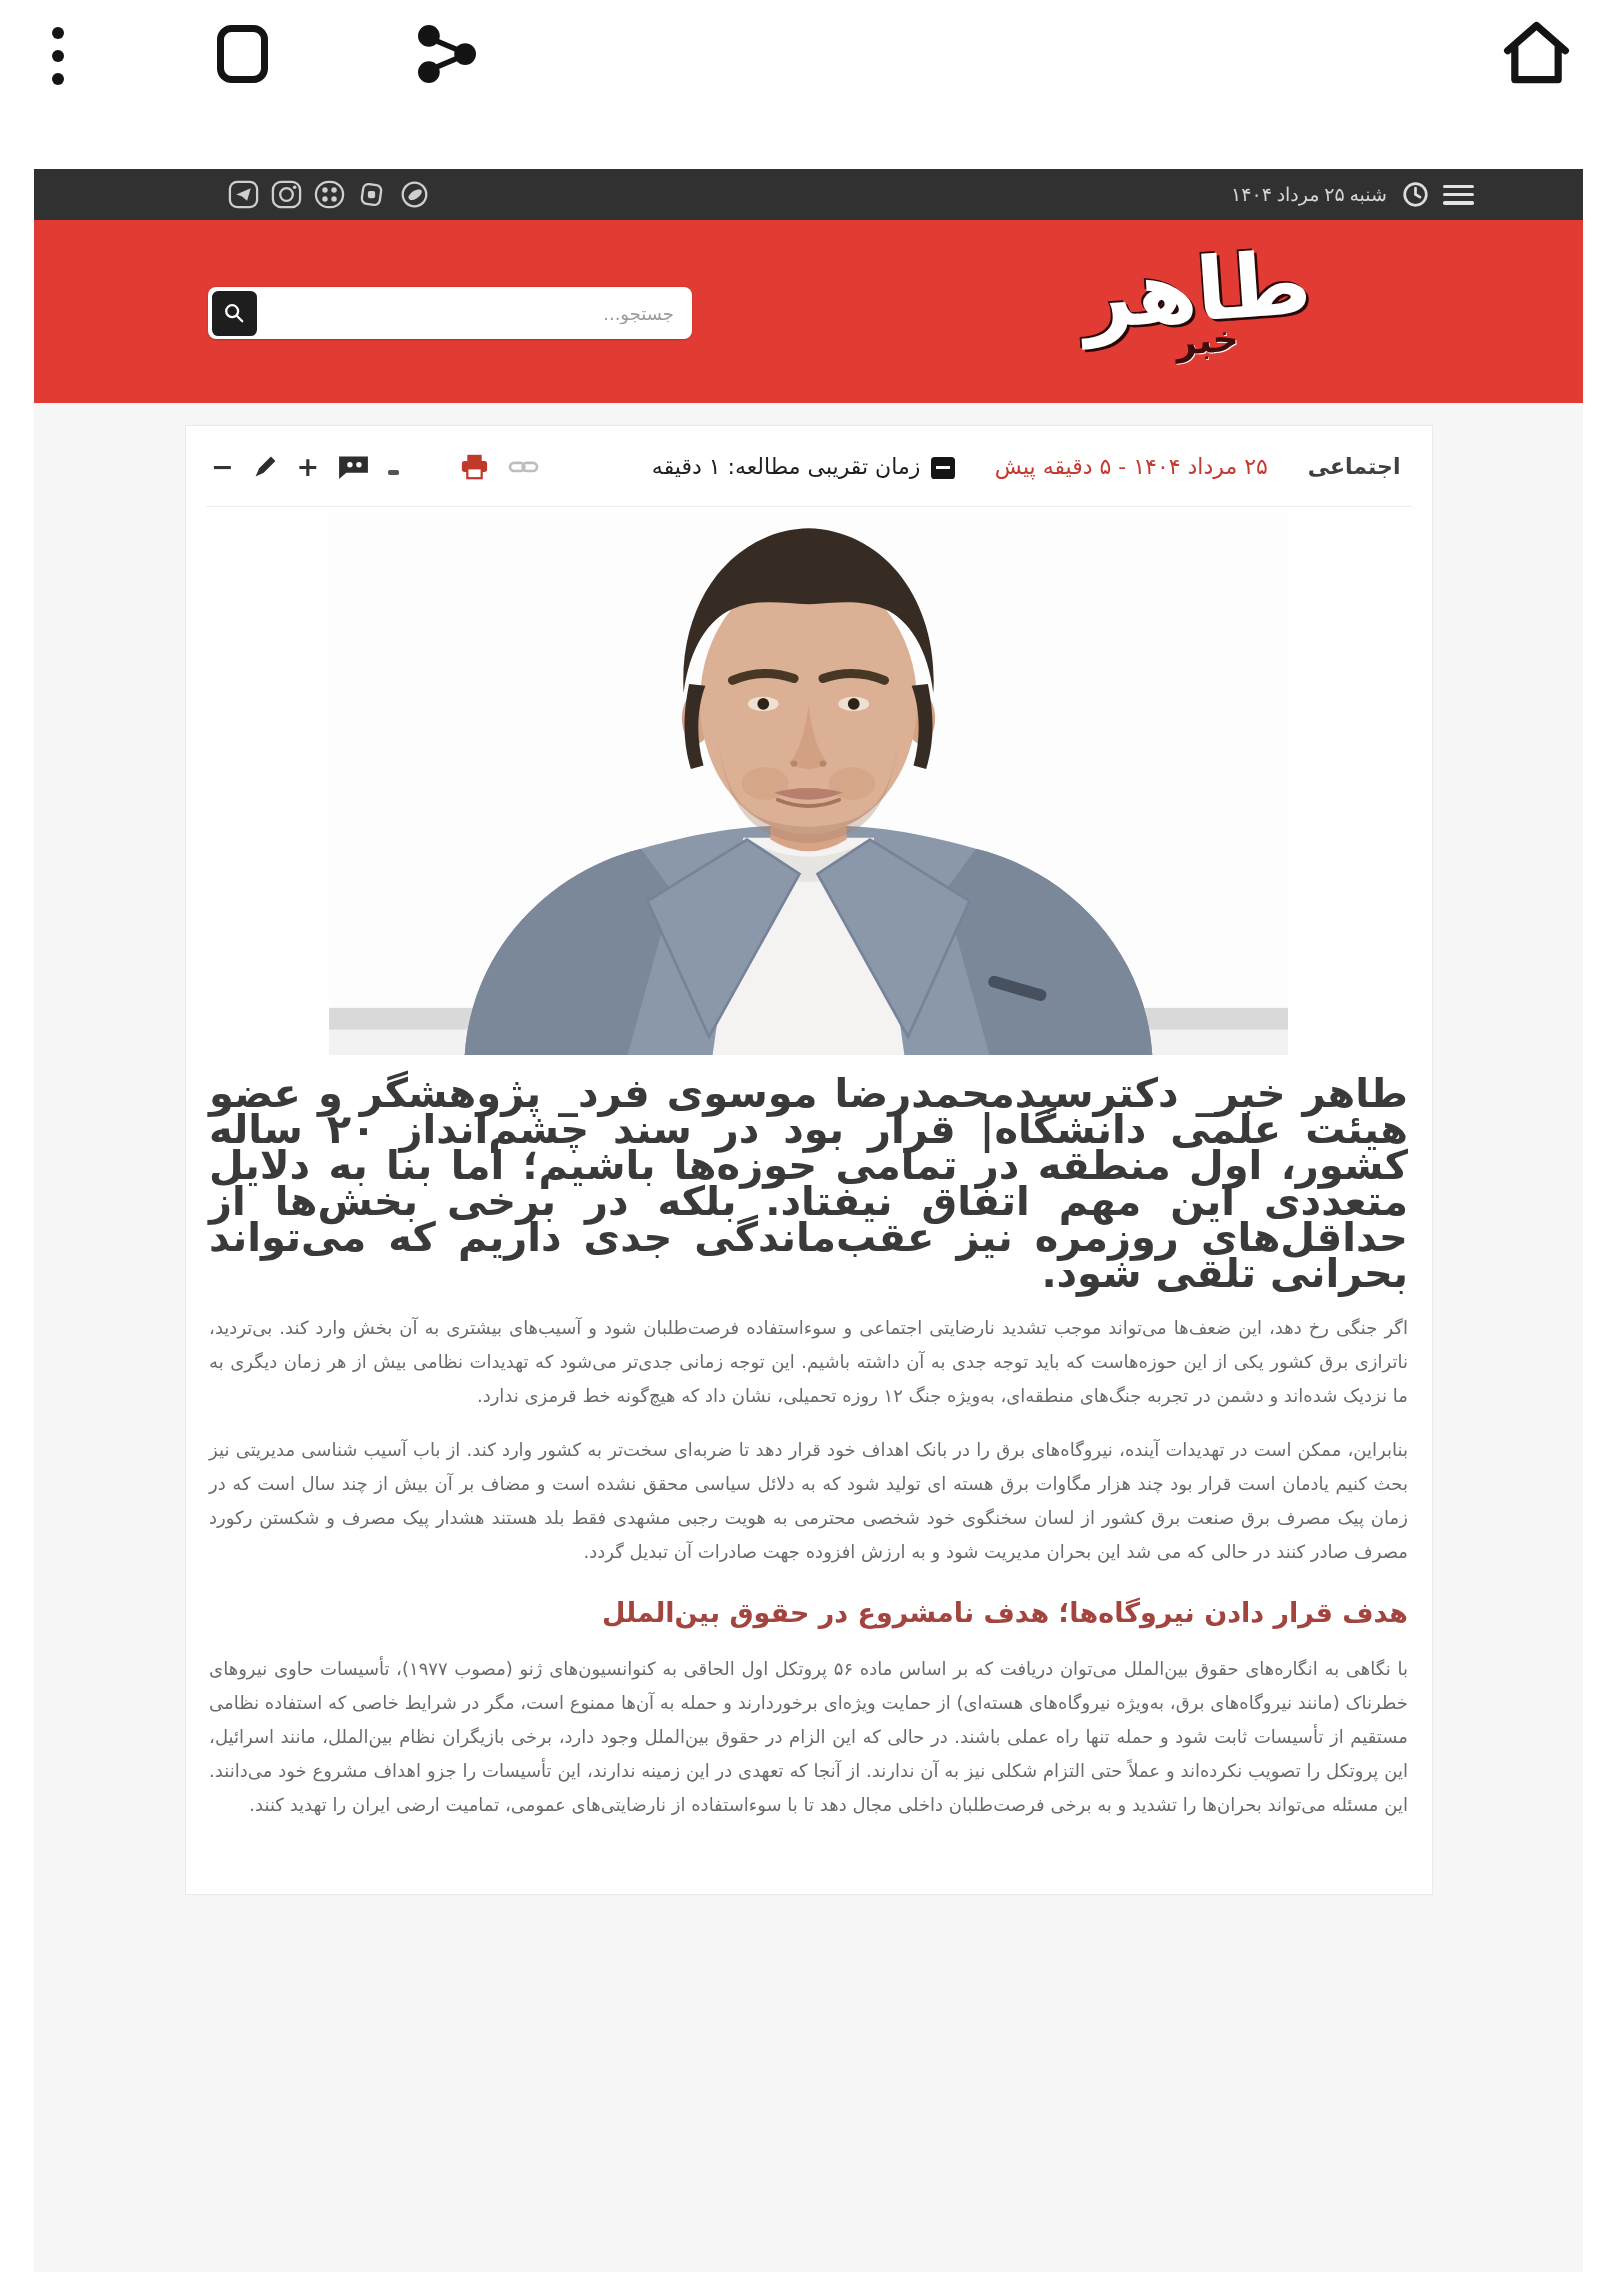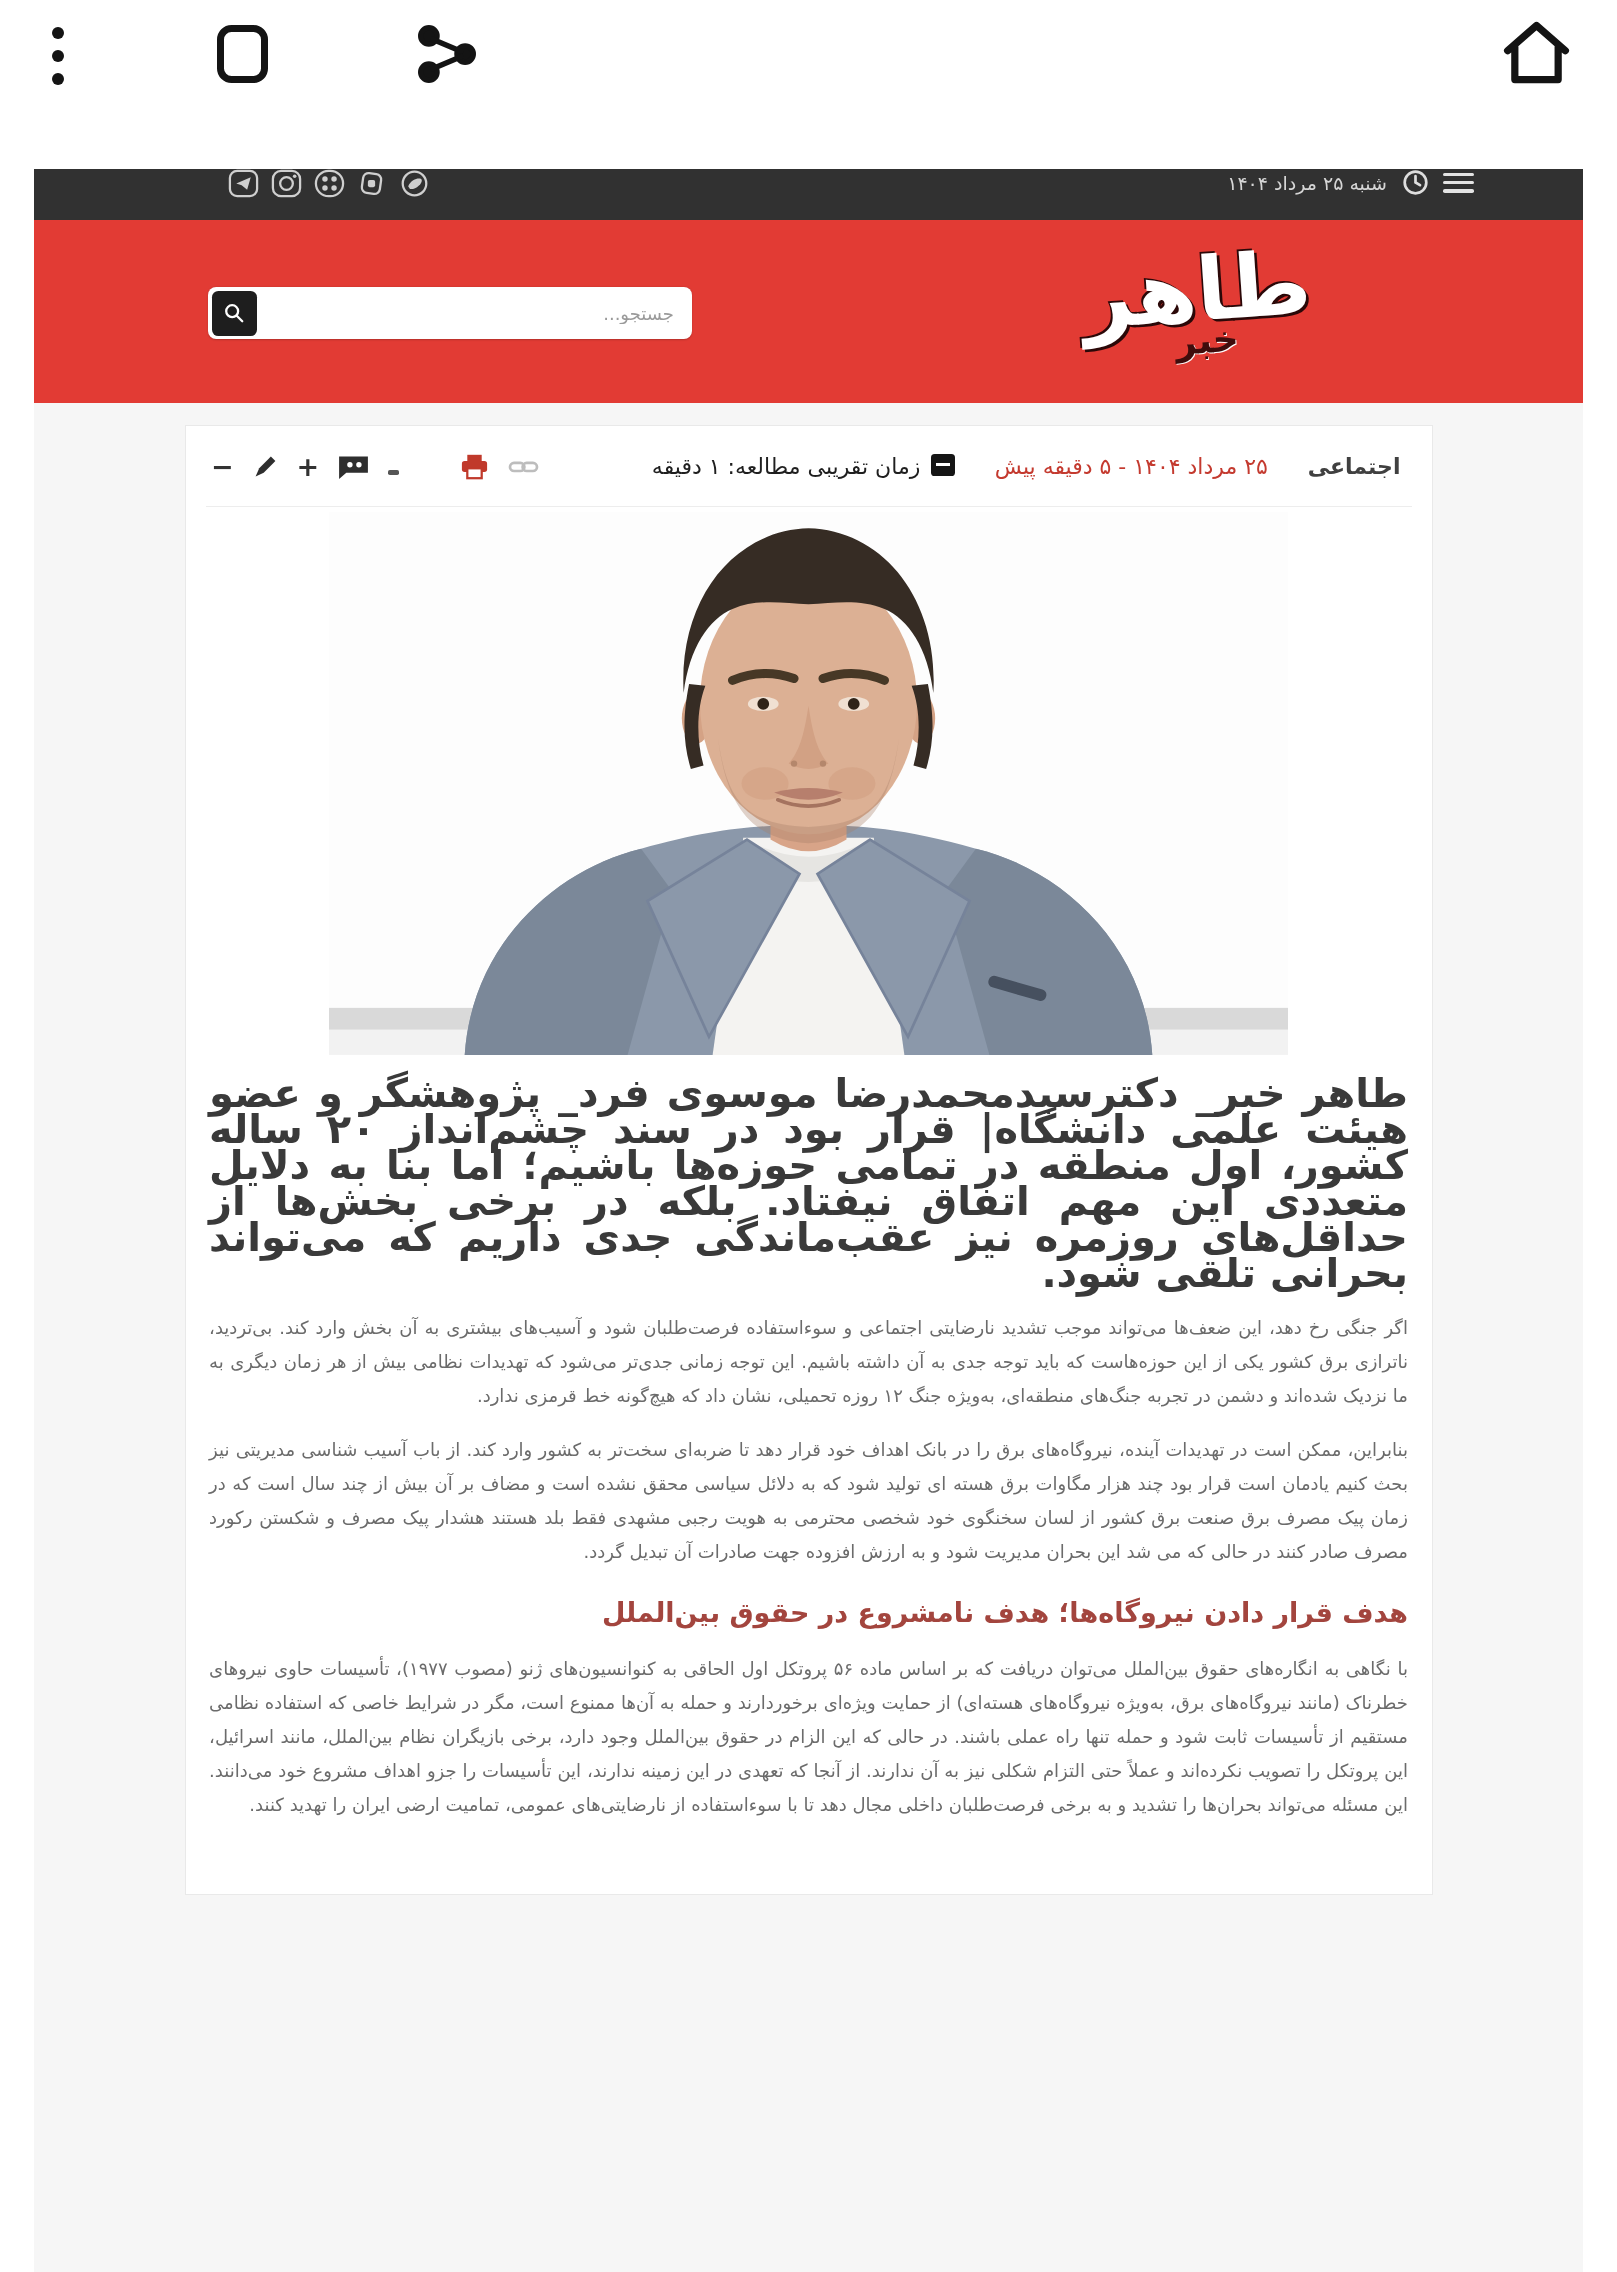--- a/index.html
+++ b/index.html
@@ -16,22 +16,22 @@
   .shareicon { position:absolute; left:418px; top:25px; }
   .urlpill { position:absolute; left:550px; top:18px; width:760px; height:71px;
              background:#eef0f3; border-radius:35px; display:flex; align-items:center;
              justify-content:center; gap:14.5px; direction:ltr; }
   .urltext { font-size:42px; color:#1d1f23; letter-spacing:0.5px; }
   .homeicon { position:absolute; left:1502px; top:20px; }
 
   
   .site { padding:60px 34px 0 34px; background:#ffffff; direction:rtl; }
 
-  .darkbar { height:51px; background:#313131; display:flex; align-items:flex-start;
-             justify-content:space-between; padding:0 109px 0 194px; direction:ltr; }
+  .darkbar { height:51px; background:#313131; display:flex; align-items:center;
+             justify-content:space-between; padding:0 109px 0 194px; direction:ltr;font-family:Liberation Serif, serif; }
   .social { display:flex; gap:11.8px; align-items:center; }
   .social svg { display:block; }
   .dategroup { display:flex; align-items:center; gap:14.5px; }
   .topdate { color:#d6d6d6; font-size:19px; }
   .hamb { width:31px; height:20px; display:flex; flex-direction:column; justify-content:space-between; }
   .hamb i { height:3.6px; background:#e3e3e3; border-radius:1.8px; }
 
   .redband { height:183px; background:#e23b34; position:relative; }
   .searchbox { position:absolute; left:174px; top:67px; width:484px; height:52px;
                background:#ffffff; border-radius:8.1px; display:flex; align-items:center;
@@ -49,21 +49,21 @@
               margin-right:52px; text-shadow:0.9px 0.9px 0 #ffffff; }
 
   .pagebg { background:#f6f6f6; padding:22px 0 0 0; min-height:1873px; }
   .card { width:1248px; margin:0 auto; background:#ffffff; border:0.9px solid #e9e9e9;
           padding:0 20px 72px 20px; }
 
   .metarow { display:flex; align-items:center; height:81px; border-bottom:0.9px solid #ededed;
              font-size:22px; gap:40px; }
   .cat { color:#404040; font-weight:bold; margin-right:11px; }
   .adate { color:#c43a2f; }
-  .rtime { color:#1f1f1f; display:flex; align-items:flex-start; gap:11px; }
+  .rtime { color:#1f1f1f; display:flex; align-items:flex-end; gap:11px; }
   .rticon { width:23.5px; height:22px; background:#151515; border-radius:3.6px; position:relative; }
   .rticon::after { content:""; position:absolute; left:4.5px; right:4.5px; top:9px; height:3.6px; background:#fff; }
   .tools { margin-right:auto; display:flex; direction:ltr; align-items:center; gap:18px; padding-left:5.4px; }
   .tools .tchar { font-size:27px; color:#333; font-weight:bold; line-height:1; }
   .tdot { width:11px; height:4.5px; background:#555; border-radius:1.8px; margin-top:12.7px; }
   .tgap { width:23.5px; }
 
   .title { font-size:30px; font-weight:bold; color:#222222; text-align:center;
            padding:18px 54px 11px 54px; line-height:1.45; }
 

